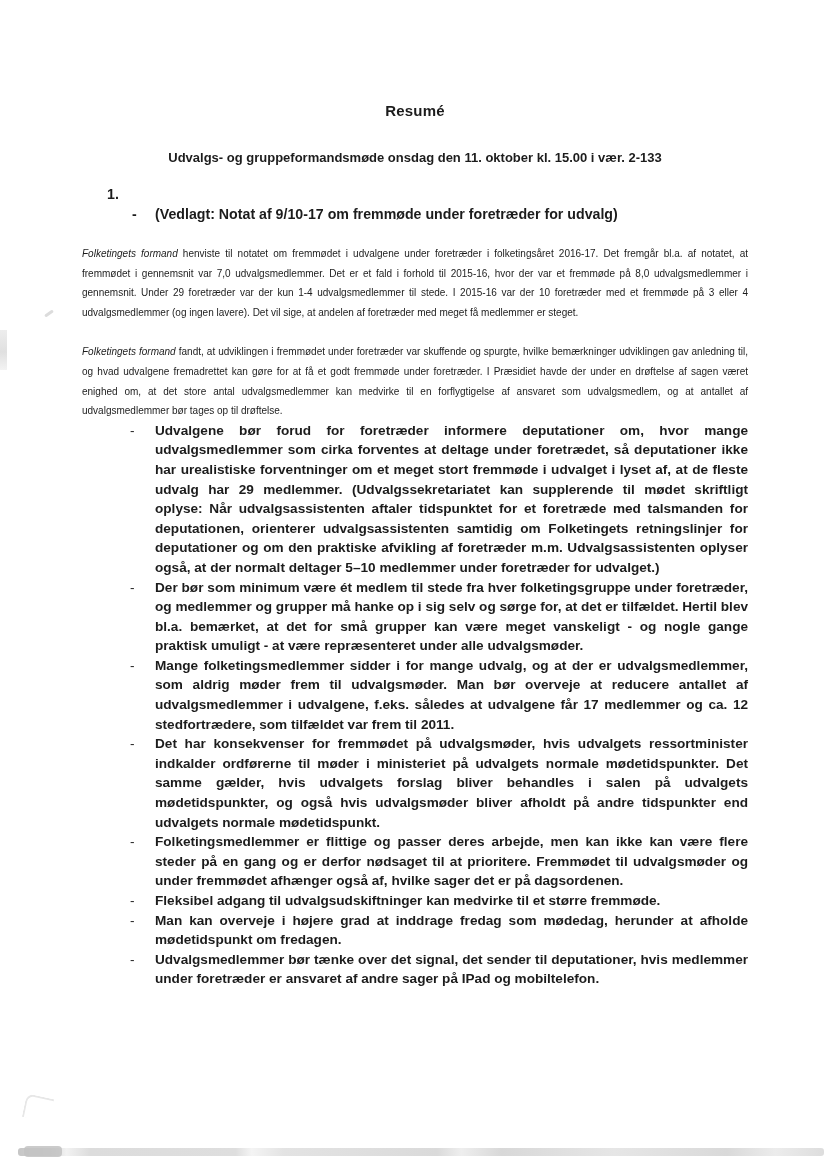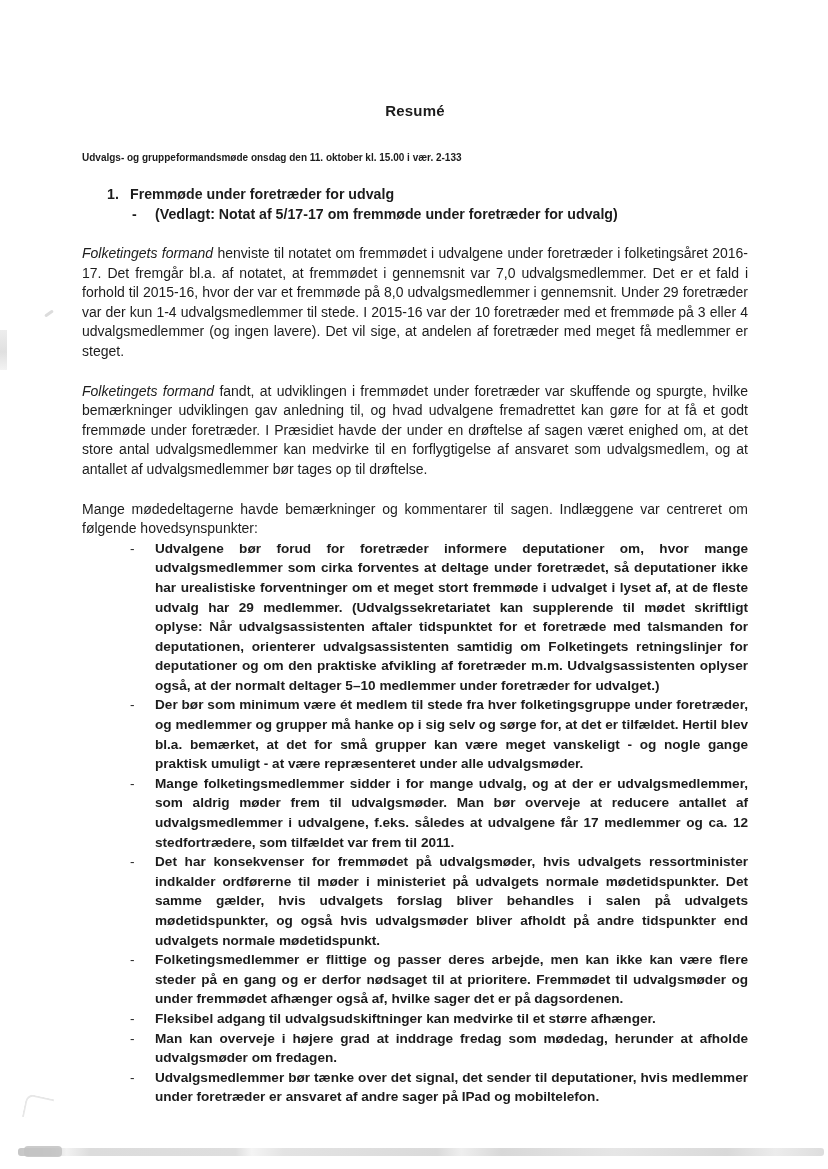--- a/index.html
+++ b/index.html
@@ -23,37 +23,38 @@
     margin: 0;
     padding-top: 101px;
     text-align: center;
     font-size: 15px;
     font-weight: bold;
     line-height: 20px;
     letter-spacing: 0.2px;
   }
   .meeting-heading {
     margin: 27px 0 0 0;
-    font-size: 10px;
+    font-size: 13px;
     font-weight: bold;
     line-height: 20px;
+    text-align: center;
   }
   .agenda {
     margin-top: 16px;
     font-weight: bold;
     font-size: 14.2px;
     line-height: 20px;
   }
   .agenda-row { display: flex; padding-left: 25px; }
   .agenda-num { width: 23px; flex: 0 0 23px; }
   .attachment-row { display: flex; padding-left: 50px; }
   .attachment-dash { width: 23px; flex: 0 0 23px; }
   .body-par {
     margin: 20px 0 0 0;
-    font-size: 14px;
+    font-size: 10px;
     line-height: 19.6px;
     text-align: justify;
   }
   .body-par em { font-style: italic; }
   .bullets {
     list-style: none;
     margin: 0;
     padding: 0 0 0 48px;
     font-size: 13.6px;
     line-height: 19.6px;
@@ -97,33 +98,31 @@
 <div class="page">
   <div class="content">
 
     <h1 class="doc-title">Resumé</h1>
 
     <p class="meeting-heading">Udvalgs- og gruppeformandsmøde onsdag den 11. oktober kl. 15.00 i vær. 2-133</p>
 
     <div class="agenda">
       <div class="agenda-row">
         <span class="agenda-num">1.</span>
-        <span class="agenda-title">Fremmøde under foretræder for udvalg</span>
       </div>
       <div class="attachment-row">
         <span class="attachment-dash">-</span>
-        <span class="attachment-note">(Vedlagt: Notat af 5/17-17 om fremmøde under foretræder for udvalg)</span>
+        <span class="attachment-note">(Vedlagt: Notat af 9/10-17 om fremmøde under foretræder for udvalg)</span>
       </div>
     </div>
 
     <p class="body-par"><em>Folketingets formand</em><span> henviste til notatet om fremmødet i udvalgene under foretræder i folketingsåret 2016-17. Det fremgår bl.a. af notatet, at fremmødet i gennemsnit var 7,0 udvalgsmedlemmer. Det er et fald i forhold til 2015-16, hvor der var et fremmøde på 8,0 udvalgsmedlemmer i gennemsnit. Under 29 foretræder var der kun 1-4 udvalgsmedlemmer til stede. I 2015-16 var der 10 foretræder med et fremmøde på 3 eller 4 udvalgsmedlemmer (og ingen lavere). Det vil sige, at andelen af foretræder med meget få medlemmer er steget.</span></p>
 
     <p class="body-par"><em>Folketingets formand</em><span> fandt, at udviklingen i fremmødet under foretræder var skuffende og spurgte, hvilke bemærkninger udviklingen gav anledning til, og hvad udvalgene fremadrettet kan gøre for at få et godt fremmøde under foretræder. I Præsidiet havde der under en drøftelse af sagen været enighed om, at det store antal udvalgsmedlemmer kan medvirke til en forflygtigelse af ansvaret som udvalgsmedlem, og at antallet af udvalgsmedlemmer bør tages op til drøftelse.</span></p>
 
-    <p class="body-par"><span>Mange mødedeltagerne havde bemærkninger og kommentarer til sagen. Indlæggene var centreret om følgende hovedsynspunkter:</span></p>
 
     <ul class="bullets">
       <li>
           <span class="b-dash">-</span>
           <span class="b-text">Udvalgene bør forud for foretræder informere deputationer om, hvor mange udvalgsmedlemmer som cirka forventes at deltage under foretrædet, så deputationer ikke har urealistiske forventninger om et meget stort fremmøde i udvalget i lyset af, at de fleste udvalg har 29 medlemmer. (Udvalgssekretariatet kan supplerende til mødet skriftligt oplyse: Når udvalgsassistenten aftaler tidspunktet for et foretræde med talsmanden for deputationen, orienterer udvalgsassistenten samtidig om Folketingets retningslinjer for deputationer og om den praktiske afvikling af foretræder m.m. Udvalgsassistenten oplyser også, at der normalt deltager 5–10 medlemmer under foretræder for udvalget.)</span>
         </li>
       <li>
           <span class="b-dash">-</span>
           <span class="b-text">Der bør som minimum være ét medlem til stede fra hver folketingsgruppe under foretræder, og medlemmer og grupper må hanke op i sig selv og sørge for, at det er tilfældet. Hertil blev bl.a. bemærket, at det for små grupper kan være meget vanskeligt - og nogle gange praktisk umuligt - at være repræsenteret under alle udvalgsmøder.</span>
         </li>
@@ -134,25 +133,25 @@
       <li>
           <span class="b-dash">-</span>
           <span class="b-text">Det har konsekvenser for fremmødet på udvalgsmøder, hvis udvalgets ressortminister indkalder ordførerne til møder i ministeriet på udvalgets normale mødetidspunkter. Det samme gælder, hvis udvalgets forslag bliver behandles i salen på udvalgets mødetidspunkter, og også hvis udvalgsmøder bliver afholdt på andre tidspunkter end udvalgets normale mødetidspunkt.</span>
         </li>
       <li>
           <span class="b-dash">-</span>
           <span class="b-text">Folketingsmedlemmer er flittige og passer deres arbejde, men kan ikke kan være flere steder på en gang og er derfor nødsaget til at prioritere. Fremmødet til udvalgsmøder og under fremmødet afhænger også af, hvilke sager det er på dagsordenen.</span>
         </li>
       <li>
           <span class="b-dash">-</span>
-          <span class="b-text">Fleksibel adgang til udvalgsudskiftninger kan medvirke til et større afhænger.</span>
+          <span class="b-text">Fleksibel adgang til udvalgsudskiftninger kan medvirke til et større fremmøde.</span>
         </li>
       <li>
           <span class="b-dash">-</span>
-          <span class="b-text">Man kan overveje i højere grad at inddrage fredag som mødedag, herunder at afholde udvalgsmøder om fredagen.</span>
+          <span class="b-text">Man kan overveje i højere grad at inddrage fredag som mødedag, herunder at afholde mødetidspunkt om fredagen.</span>
         </li>
       <li>
           <span class="b-dash">-</span>
           <span class="b-text">Udvalgsmedlemmer bør tænke over det signal, det sender til deputationer, hvis medlemmer under foretræder er ansvaret af andre sager på IPad og mobiltelefon.</span>
         </li>
     </ul>
 
   </div>
 
   <div class="artifact artifact-tick"></div>

